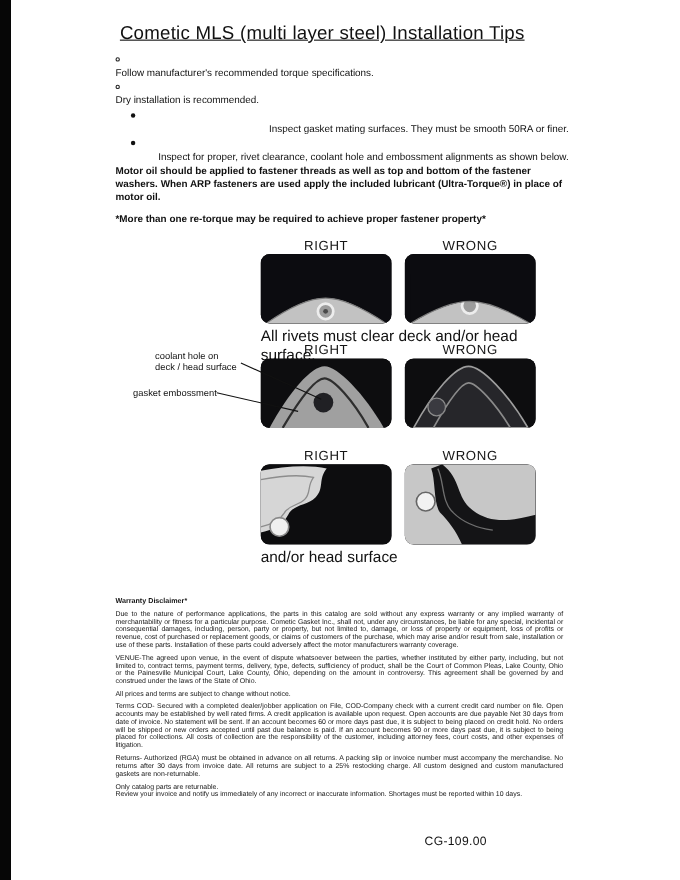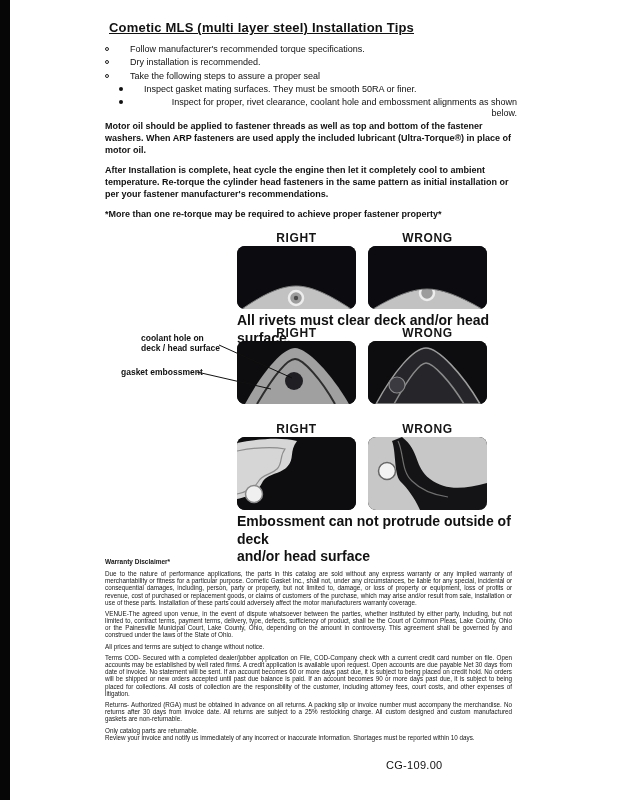--- a/index.html
+++ b/index.html
@@ -2,33 +2,33 @@
 <html><head>
 <meta charset="utf-8">
 <style>
   * { margin:0; padding:0; box-sizing:border-box; }
   html,body { width:618px; height:800px; }
   body { font-family:"Liberation Sans", sans-serif; background:#ffffff; }
   .page { position:relative; width:618px; height:800px; background:#ffffff; overflow:hidden; color:#111; }
   .edge-bar { position:absolute; left:0; top:0; width:10px; height:800px; background:#060606; }
   .content { position:absolute; left:105px; top:18px; width:412px; }
 
-  .title { font-size:13px; font-weight:bold; text-decoration:underline; letter-spacing:0.2px; margin:2px 0 9px 4px; }
+  .title { font-size:17px; font-weight:normal; text-decoration:underline; letter-spacing:0.2px; margin:2px 0 9px 4px; }
 
   .tips { list-style:none; font-size:9px; }
-  .tip { display:flex; gap:21px; margin-bottom:2.5px; line-height:1.2; }
+  .tip { display:flex; gap:5px; margin-bottom:2.5px; line-height:1.2;flex-direction:column; }
   .marker { flex:0 0 auto; width:4px; height:4px; border-radius:50%; margin-top:3px; }
   .hollow { border:1px solid #222; }
   .solid { background:#111; }
   .sub { margin-left:14px;text-align:right; }
 
   .diesel-heading { font-size:10.5px; font-weight:bold; margin:13px 0 7px 0; }
   .para { font-size:9px; line-height:1.3; margin-bottom:9px; width:410px;font-weight:bold; }
 
-  .figures { margin-top:10px;font-weight:bold; }
+  .figures { margin-top:10px; }
   .fig-row { position:relative; }
   #fig1 { height:95px; } #fig2 { height:96px; } #fig3 { height:118px; }
   .fig-label { position:absolute; top:0; width:119px; text-align:center; font-size:12px; letter-spacing:0.6px; color:#151515; }
   .lbl-a { left:132px; } .lbl-b { left:263px; }
   .panel { position:absolute; top:15px; width:119px; height:63px; border-radius:8px; overflow:hidden; background:#0d0d0f; }
   .panel svg { display:block; width:100%; height:100%; }
   .panel-a { left:132px; } .panel-b { left:263px; }
   #fig3 .panel { height:73px; }
   .fig-caption { position:absolute; left:132px; top:81px; font-size:14px; line-height:1.25; color:#111; }
   #fig3 .fig-caption { top:91px; }
@@ -57,36 +57,31 @@
 
     <ul class="tips">
       <li class="tip">
         <span class="marker hollow"></span>
         <span>Follow manufacturer's recommended torque specifications.</span>
       </li>
       <li class="tip">
         <span class="marker hollow"></span>
         <span>Dry installation is recommended.</span>
       </li>
-      <li class="tip">
-        <span class="marker hollow"></span>
-        <span>Take the following steps to assure a proper seal</span>
-      </li>
       <li class="tip sub">
         <span class="marker solid"></span>
         <span>Inspect gasket mating surfaces.  They must be smooth 50RA or finer.</span>
       </li>
       <li class="tip sub">
         <span class="marker solid"></span>
         <span>Inspect for proper, rivet clearance, coolant hole and embossment alignments as shown below.</span>
       </li>
     </ul>
 
     <p class="para">Motor oil should be applied to fastener threads as well as top and bottom of the fastener washers. When ARP fasteners are used apply the included lubricant (Ultra-Torque®) in place of motor oil.</p>
-    <p class="para">After Installation is complete, heat cycle the engine then let it completely cool to ambient temperature. Re-torque the cylinder head fasteners in the same pattern as initial installation or per your fastener manufacturer's recommendations.</p>
     <p class="para">*More than one re-torque may be required to achieve proper fastener property*</p>
 
     <div class="figures">
 
       <div class="fig-row" id="fig1">
         <div class="fig-label lbl-a">RIGHT</div>
         <div class="fig-label lbl-b">WRONG</div>
         <div class="panel panel-a">
           <svg viewBox="0 0 119 63">
             <rect width="119" height="63" fill="#0c0c10"></rect>
@@ -155,21 +150,20 @@
         </div>
         <div class="panel panel-b">
           <svg viewBox="0 0 119 73">
             <rect width="119" height="73" fill="#c7c7c7"></rect>
             <path d="M34,0 C52,14 46,30 62,42 C78,54 96,52 119,46 L119,73 L52,73 C46,60 40,52 32,44 C26,36 28,14 24,4 Z" fill="#141416"></path>
             <path d="M30,4 C36,16 33,34 44,44 C54,54 66,58 80,60" fill="none" stroke="#6f6f6f" stroke-width="1.2"></path>
             <circle cx="19" cy="34" r="8.5" fill="#f2f2f2" stroke="#666" stroke-width="1.5"></circle>
           </svg>
         </div>
         <div class="fig-caption">
-          <div>Embossment can not protrude outside of deck</div>
           <div>and/or head surface</div>
         </div>
       </div>
 
     </div>
 
     <div class="disclaimer">
       <div class="disc-heading">Warranty Disclaimer*</div>
       <p class="disc-para">Due to the nature of performance applications, the parts in this catalog are sold without any express warranty or any implied warranty of merchantability or fitness for a particular purpose.  Cometic Gasket Inc., shall not, under any circumstances, be liable for any special, incidental or consequential damages, including, person, party or property, but not limited to, damage, or loss of property or equipment, loss of profits or revenue, cost of purchased or replacement goods, or claims of customers of the purchase, which may arise and/or result from sale, installation or use of these parts.  Installation of these parts could adversely affect the motor manufacturers warranty coverage.</p>
       <p class="disc-para">VENUE-The agreed upon venue, in the event of dispute whatsoever between the parties, whether instituted by either party, including, but not limited to, contract terms, payment terms, delivery, type, defects, sufficiency of product, shall be the Court of Common Pleas, Lake County, Ohio or the Painesville Municipal Court, Lake County, Ohio, depending on the amount in controversy. This agreement shall be governed by and construed under the laws of the State of Ohio.</p>

